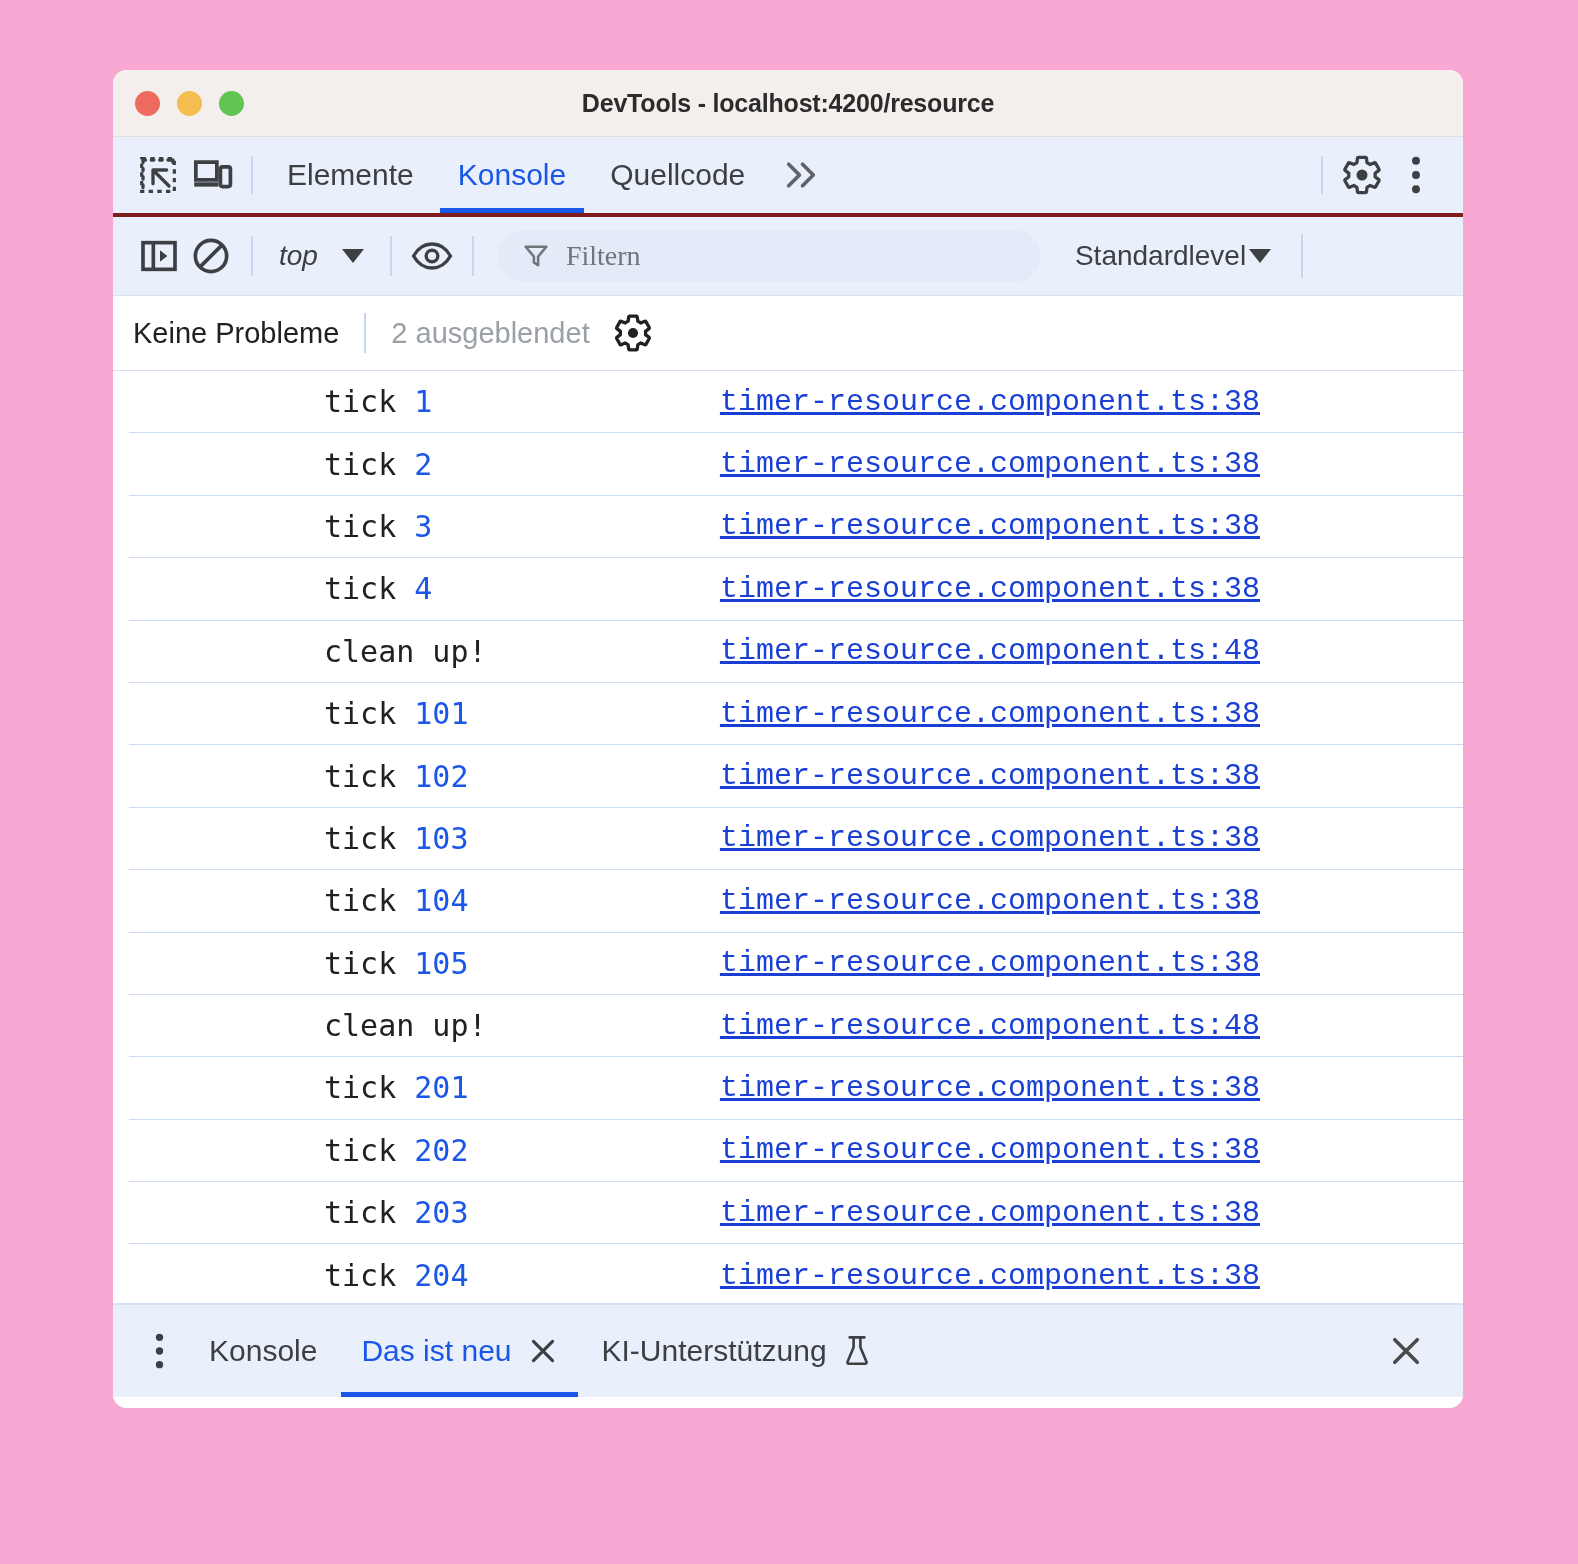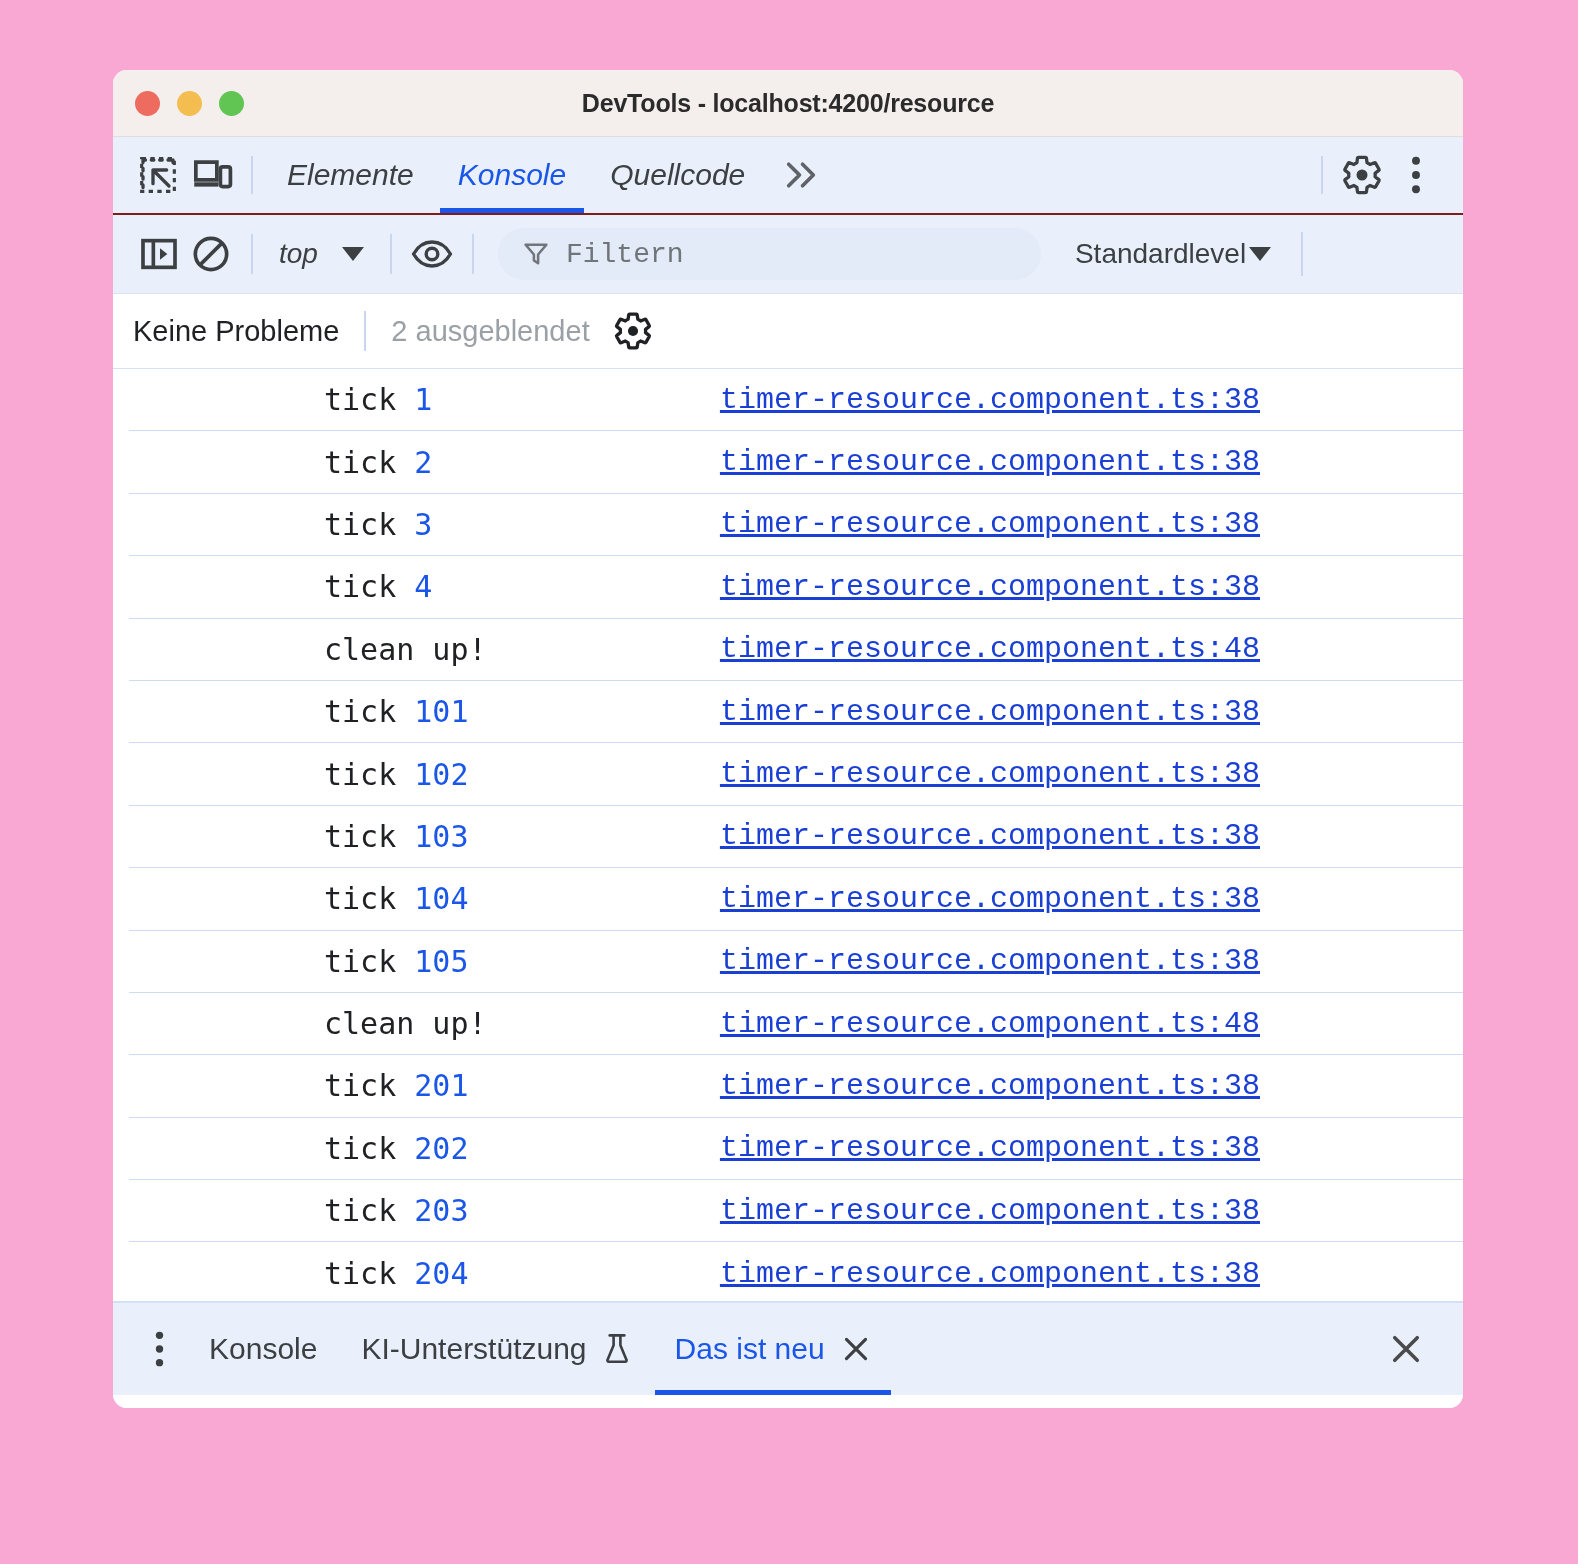--- a/index.html
+++ b/index.html
@@ -67,22 +67,21 @@
     pointer-events: none;
   }
 
   
   .tabbar {
     position: relative;
     height: 76px;
     background: #eaf0fb;
     display: flex;
     align-items: center;
-    border-bottom: 2px solid #7f1d1d;
-    font-style: italic;
+    border-bottom: 4px solid #7f1d1d;
   }
   .tb-icon {
     width: 54px;
     height: 54px;
     display: flex;
     align-items: center;
     justify-content: center;
     flex: 0 0 auto;
   }
   .tb-icon.first { margin-left: 18px; }
@@ -178,21 +177,21 @@
     border-radius: 26px;
     height: 52px;
     width: 495px;
     padding: 0 24px;
     margin-left: 10px;
     flex: 0 0 auto;
   }
   .filter-placeholder {
     font-size: 28px;
     color: #707579;
-    font-family: Liberation Mono, monospace;
+    font-family: Liberation Serif, serif;
   }
   .level-select {
     display: flex;
     align-items: center;
     gap: 3px;
     font-size: 28px;
     color: #3c4043;
     margin-left: 34px;
     white-space: nowrap;
   }
@@ -521,39 +520,39 @@
           <circle cx="4" cy="7" r="3.5" fill="#3c4043"></circle>
           <circle cx="4" cy="20" r="3.5" fill="#3c4043"></circle>
           <circle cx="4" cy="33" r="3.5" fill="#3c4043"></circle>
         </svg>
       </div>
 
       <div class="dtab">
         <span>Konsole</span>
       </div>
 
+      <div class="dtab active">
+        <span>Das ist neu</span>
+        <span>
+          <svg width="30" height="30" viewBox="0 0 22 22">
+            <path d="M4 4l14 14M18 4L4 18" stroke="#3c4043" stroke-width="2.3" stroke-linecap="round"></path>
+          </svg>
+        </span>
+      </div>
+
       <div class="dtab">
         <span>KI-Unterstützung</span>
         <span>
           <svg width="28" height="34" viewBox="0 0 20 26">
             <path d="M4.4 2.6h11.2" stroke="#3c4043" stroke-width="2" stroke-linecap="round"></path>
             <path d="M7.4 2.6v7.6L2.8 21.2a1 1 0 00.9 1.5h12.6a1 1 0 00.9-1.5L12.6 10.2V2.6" fill="none" stroke="#3c4043" stroke-width="2" stroke-linejoin="round"></path>
           </svg>
         </span>
       </div>
 
-      <div class="dtab active">
-        <span>Das ist neu</span>
-        <span>
-          <svg width="30" height="30" viewBox="0 0 22 22">
-            <path d="M4 4l14 14M18 4L4 18" stroke="#3c4043" stroke-width="2.3" stroke-linecap="round"></path>
-          </svg>
-        </span>
-      </div>
-
       <div class="drawer-close">
         <svg width="36" height="36" viewBox="0 0 24 24">
           <path d="M4.5 4.5l15 15M19.5 4.5l-15 15" stroke="#4a4a4a" stroke-width="2.4" stroke-linecap="round"></path>
         </svg>
       </div>
     </div>
 
     <div class="bottom-pad"></div>
   </div>
 </div>

